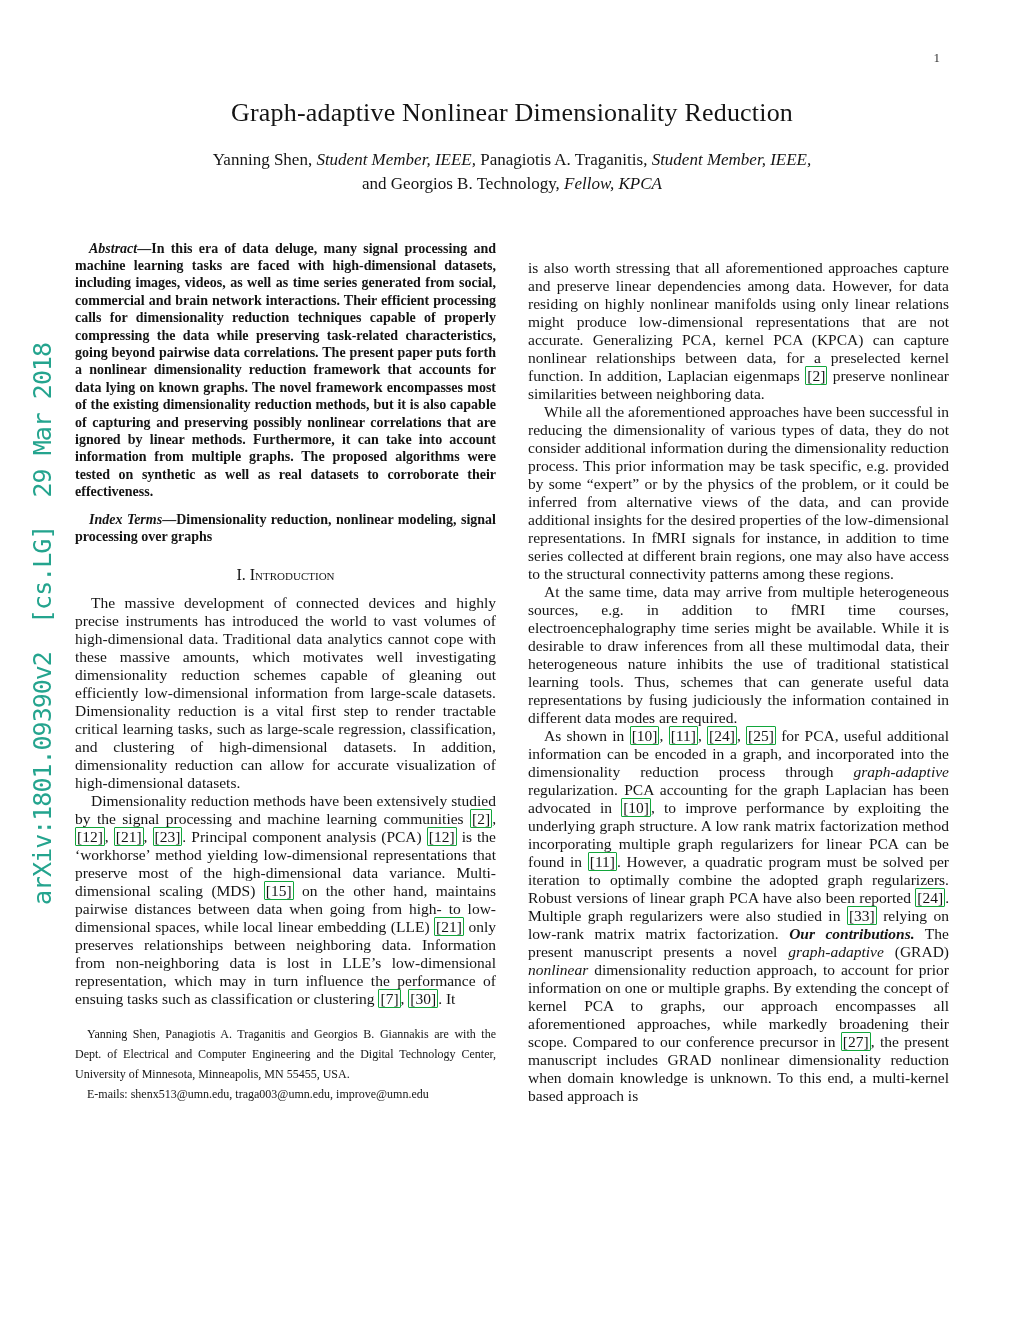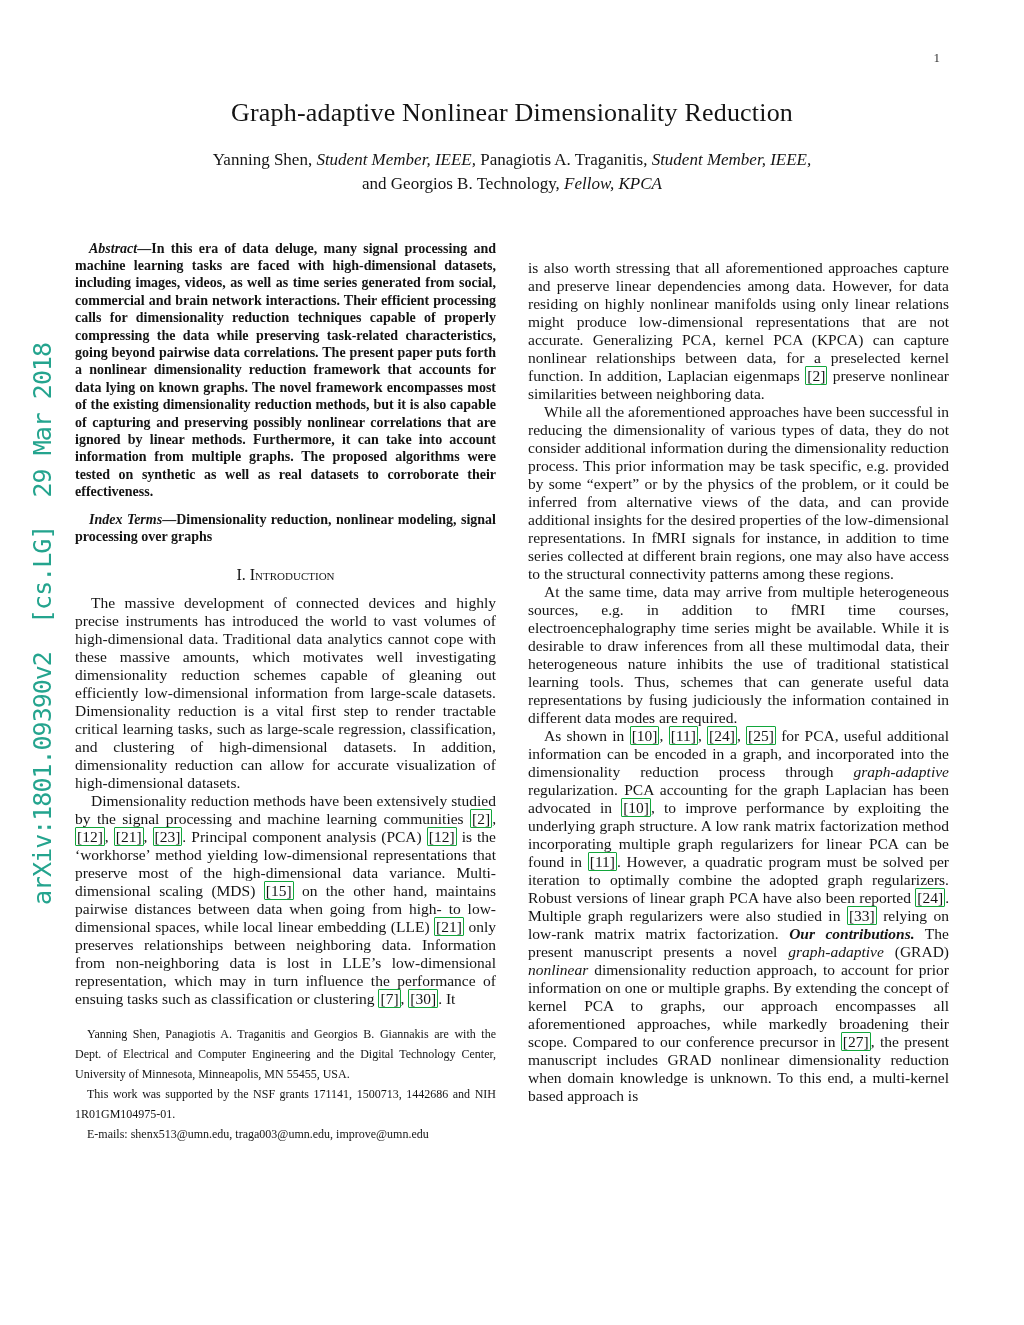--- a/index.html
+++ b/index.html
@@ -77,21 +77,20 @@
     <p class="index-terms"><span class="lead-italic">Index Terms</span><span>—Dimensionality reduction, nonlinear modeling, signal processing over graphs</span></p>
 
     <h2 class="section-heading">I. Introduction</h2>
 
     <p class="body-para">The massive development of connected devices and highly precise instruments has introduced the world to vast volumes of high-dimensional data. Traditional data analytics cannot cope with these massive amounts, which motivates well investigating dimensionality reduction schemes capable of gleaning out efficiently low-dimensional information from large-scale datasets. Dimensionality reduction is a vital first step to render tractable critical learning tasks, such as large-scale regression, classification, and clustering of high-dimensional datasets. In addition, dimensionality reduction can allow for accurate visualization of high-dimensional datasets.</p>
 
     <p class="body-para"><span>Dimensionality reduction methods have been extensively studied by the signal processing and machine learning communities </span><span class="seg-cite">[2]</span><span>, </span><span class="seg-cite">[12]</span><span>, </span><span class="seg-cite">[21]</span><span>, </span><span class="seg-cite">[23]</span><span>. Principal component analysis (PCA) </span><span class="seg-cite">[12]</span><span> is the ‘workhorse’ method yielding low-dimensional representations that preserve most of the high-dimensional data variance. Multi-dimensional scaling (MDS) </span><span class="seg-cite">[15]</span><span> on the other hand, maintains pairwise distances between data when going from high- to low-dimensional spaces, while local linear embedding (LLE) </span><span class="seg-cite">[21]</span><span> only preserves relationships between neighboring data. Information from non-neighboring data is lost in LLE’s low-dimensional representation, which may in turn influence the performance of ensuing tasks such as classification or clustering </span><span class="seg-cite">[7]</span><span>, </span><span class="seg-cite">[30]</span><span>. It</span></p>
 
     <div class="footnote">
       <p>Yanning Shen, Panagiotis A. Traganitis and Georgios B. Giannakis are with the Dept. of Electrical and Computer Engineering and the Digital Technology Center, University of Minnesota, Minneapolis, MN 55455, USA.</p>
-      <p>This work was supported by the NSF grants 171141, 1500713, 1442686 and NIH 1R01GM104975-01.</p>
       <p>E-mails: shenx513@umn.edu, traga003@umn.edu, improve@umn.edu</p>
     </div>
   </div>
 
   <div class="col">
     <p class="noindent"><span>is also worth stressing that all aforementioned approaches capture and preserve linear dependencies among data. However, for data residing on highly nonlinear manifolds using only linear relations might produce low-dimensional representations that are not accurate. Generalizing PCA, kernel PCA (KPCA) can capture nonlinear relationships between data, for a preselected kernel function. In addition, Laplacian eigenmaps </span><span class="seg-cite">[2]</span><span> preserve nonlinear similarities between neighboring data.</span></p>
     <p class="body-para">While all the aforementioned approaches have been successful in reducing the dimensionality of various types of data, they do not consider additional information during the dimensionality reduction process. This prior information may be task specific, e.g. provided by some “expert” or by the physics of the problem, or it could be inferred from alternative views of the data, and can provide additional insights for the desired properties of the low-dimensional representations. In fMRI signals for instance, in addition to time series collected at different brain regions, one may also have access to the structural connectivity patterns among these regions.</p>
     <p class="body-para">At the same time, data may arrive from multiple heterogeneous sources, e.g. in addition to fMRI time courses, electroencephalography time series might be available. While it is desirable to draw inferences from all these multimodal data, their heterogeneous nature inhibits the use of traditional statistical learning tools. Thus, schemes that can generate useful data representations by fusing judiciously the information contained in different data modes are required.</p>
     <p class="body-para"><span>As shown in </span><span class="seg-cite">[10]</span><span>, </span><span class="seg-cite">[11]</span><span>, </span><span class="seg-cite">[24]</span><span>, </span><span class="seg-cite">[25]</span><span> for PCA, useful additional information can be encoded in a graph, and incorporated into the dimensionality reduction process through </span><span class="seg-italic">graph-adaptive</span><span> regularization. PCA accounting for the graph Laplacian has been advocated in </span><span class="seg-cite">[10]</span><span>, to improve performance by exploiting the underlying graph structure. A low rank matrix factorization method incorporating multiple graph regularizers for linear PCA can be found in </span><span class="seg-cite">[11]</span><span>. However, a quadratic program must be solved per iteration to optimally combine the adopted graph regularizers. Robust versions of linear graph PCA have also been reported </span><span class="seg-cite">[24]</span><span>. Multiple graph regularizers were also studied in </span><span class="seg-cite">[33]</span><span> relying on low-rank matrix matrix factorization. </span><span class="seg-bold">Our contributions.</span><span> The present manuscript presents a novel </span><span class="seg-italic">graph-adaptive</span><span> (GRAD) </span><span class="seg-italic">nonlinear</span><span> dimensionality reduction approach, to account for prior information on one or multiple graphs. By extending the concept of kernel PCA to graphs, our approach encompasses all aforementioned approaches, while markedly broadening their scope. Compared to our conference precursor in </span><span class="seg-cite">[27]</span><span>, the present manuscript includes GRAD nonlinear dimensionality reduction when domain knowledge is unknown. To this end, a multi-kernel based approach is</span></p>
   </div>

